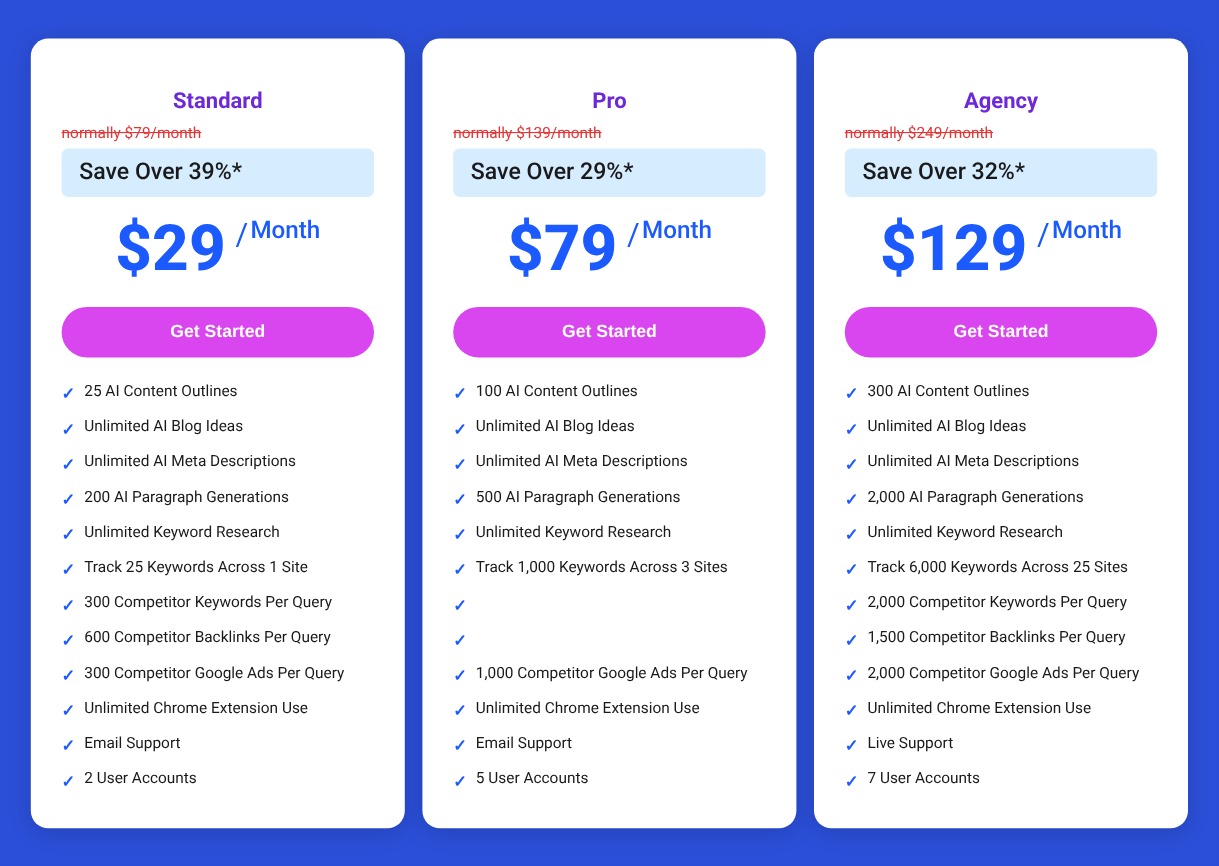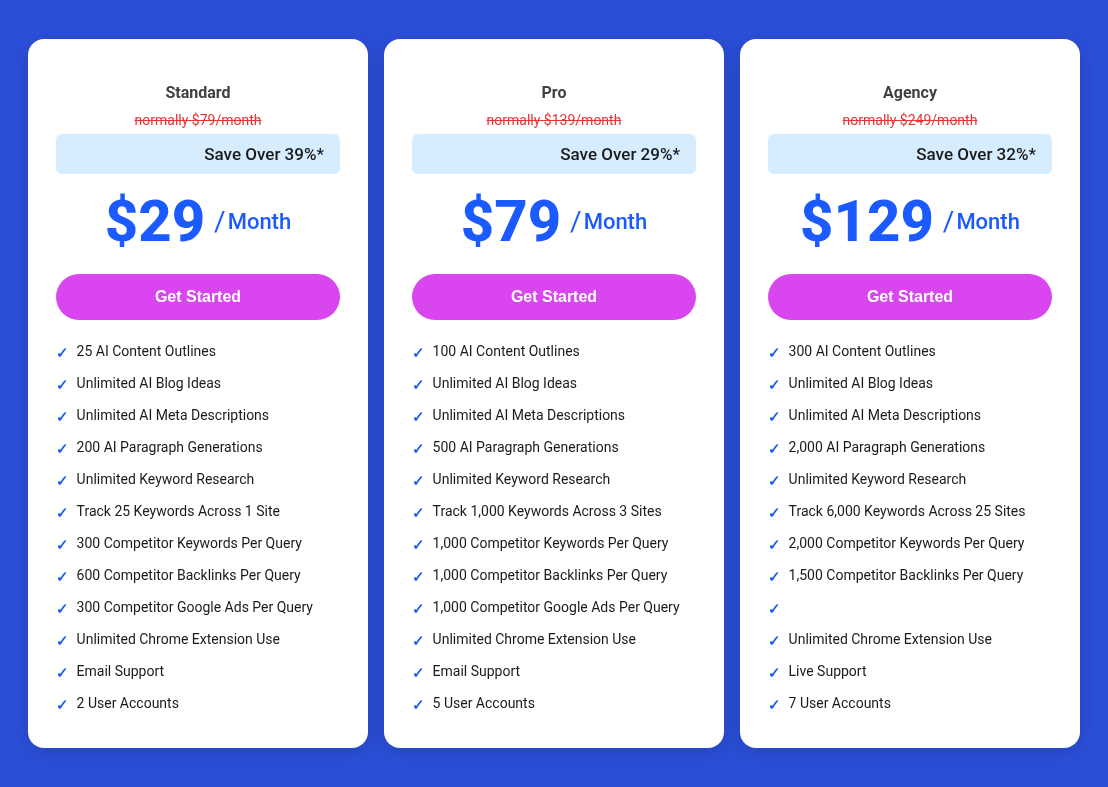--- a/index.html
+++ b/index.html
@@ -23,49 +23,48 @@
       background: #ffffff;
       border-radius: 16px;
       padding: 28px 28px 32px;
       flex: 1;
       display: flex;
       flex-direction: column;
       margin: 0 8px;
       box-shadow: 0 4px 20px rgba(0,0,0,0.15);
     }
     .plan-name {
-      font-size: 16px;
+      font-size: 20px;
       font-weight: 700;
-      color: #404040;
+      color: #6d28d9;
       text-align: center;
       margin-bottom: 10px;
       margin-top: 16px;
     }
     .original-price {
-      text-align: center;
       color: #e53535;
       text-decoration: line-through;
       font-size: 14px;
       margin-bottom: 6px;
     }
     .save-badge {
       display: block;
       background: #d6ecff;
       color: #1a1a1a;
-      text-align: right;
+      text-align: left;
       padding: 10px 16px;
       border-radius: 6px;
-      font-size: 17px;
+      font-size: 21px;
       font-weight: 500;
       margin: 0 auto 18px;
       width: 100%;
     }
     .price-row {
       display: flex;
-      align-items: center;
+      align-items: flex-start;
       justify-content: center;
       margin-bottom: 24px;
     }
     .price-amount {
       font-size: 58px;
       font-weight: 800;
       color: #1a5aff;
       line-height: 1;
     }
     .price-slash {
@@ -230,26 +229,24 @@
           <span>Unlimited Keyword Research</span>
         </li>
 
         <li class="feature-item">
           <span class="check-icon">✓</span>
           <span>Track 1,000 Keywords Across 3 Sites</span>
         </li>
 
         <li class="feature-item">
           <span class="check-icon">✓</span>
-          <span>1,000 Competitor Keywords Per Query</span>
-        </li>
-
-        <li class="feature-item">
-          <span class="check-icon">✓</span>
-          <span>1,000 Competitor Backlinks Per Query</span>
+        </li>
+
+        <li class="feature-item">
+          <span class="check-icon">✓</span>
         </li>
 
         <li class="feature-item">
           <span class="check-icon">✓</span>
           <span>1,000 Competitor Google Ads Per Query</span>
         </li>
 
         <li class="feature-item">
           <span class="check-icon">✓</span>
           <span>Unlimited Chrome Extension Use</span>
@@ -314,20 +311,21 @@
           <span>2,000 Competitor Keywords Per Query</span>
         </li>
 
         <li class="feature-item">
           <span class="check-icon">✓</span>
           <span>1,500 Competitor Backlinks Per Query</span>
         </li>
 
         <li class="feature-item">
           <span class="check-icon">✓</span>
+          <span>2,000 Competitor Google Ads Per Query</span>
         </li>
 
         <li class="feature-item">
           <span class="check-icon">✓</span>
           <span>Unlimited Chrome Extension Use</span>
         </li>
 
         <li class="feature-item">
           <span class="check-icon">✓</span>
           <span>Live Support</span>

